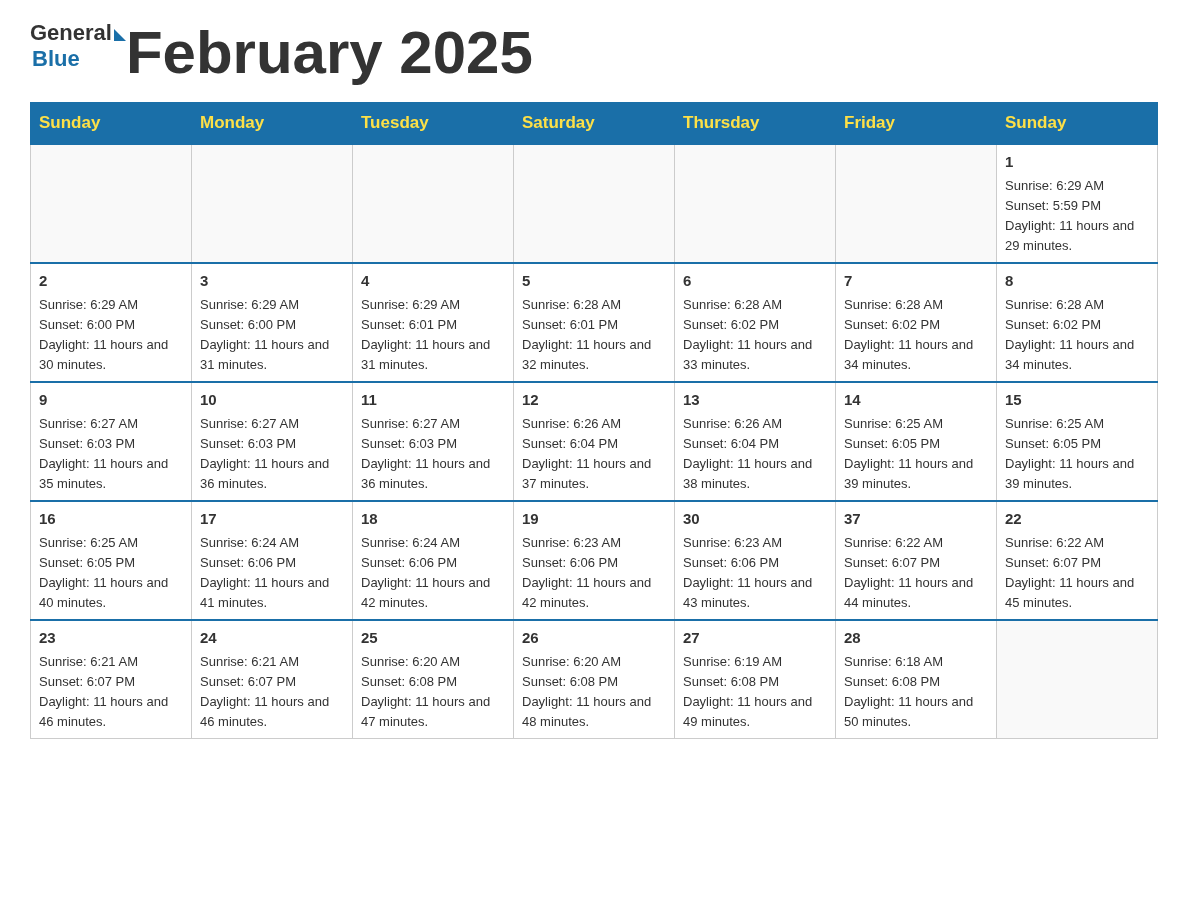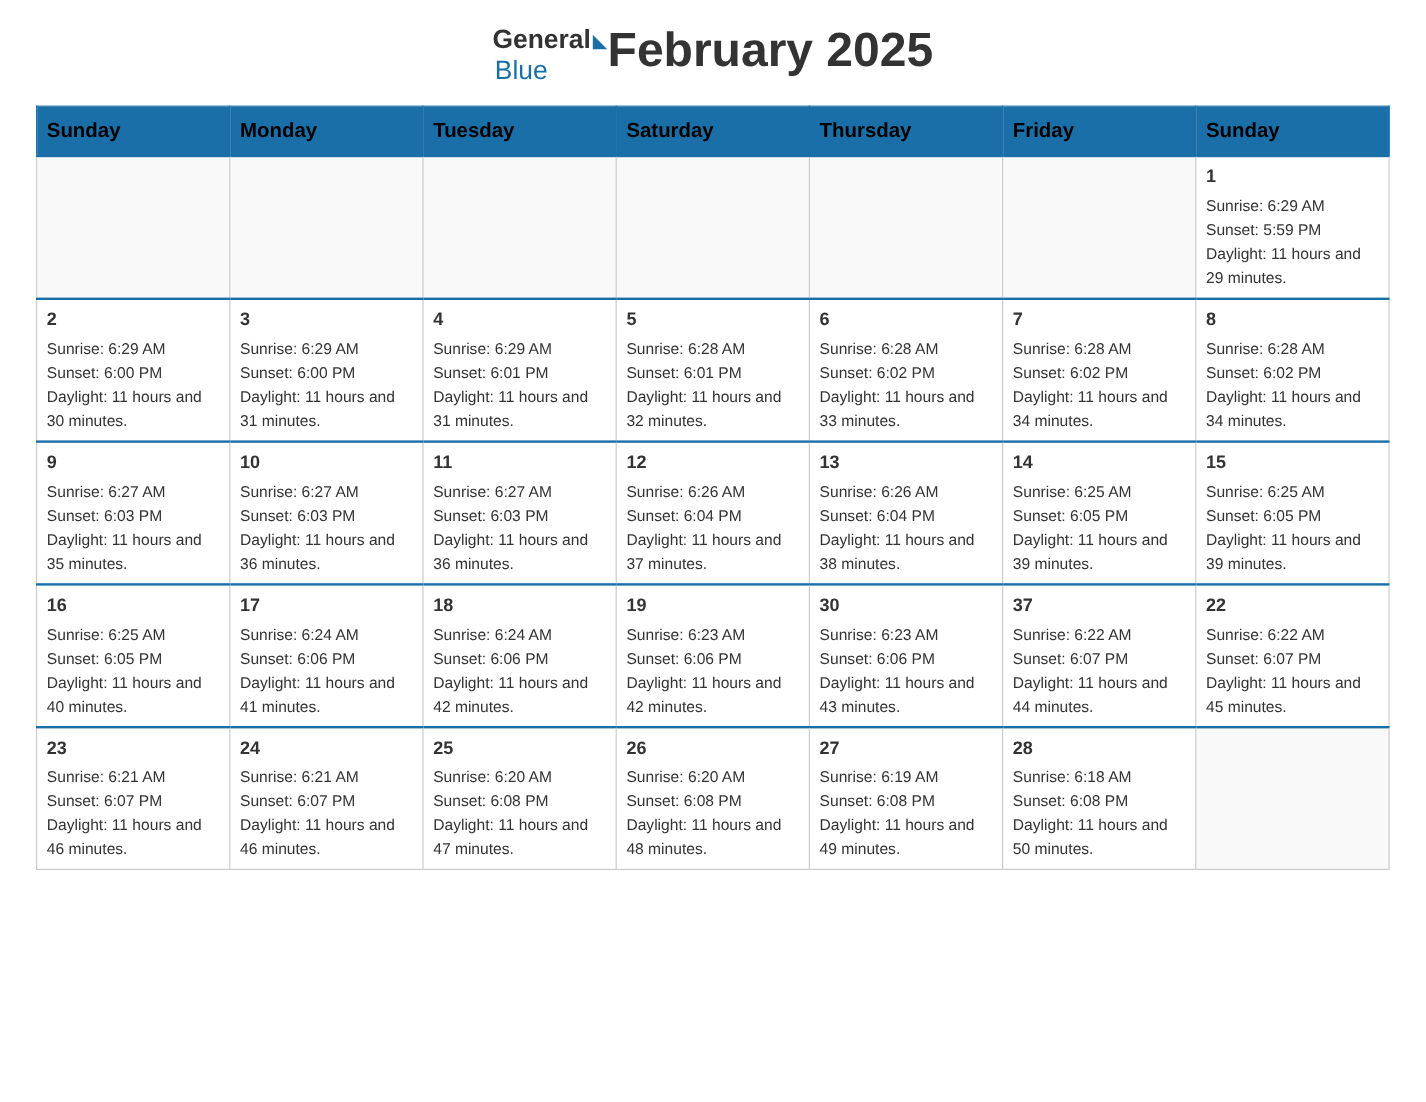--- a/index.html
+++ b/index.html
@@ -6,21 +6,21 @@
     body {
       font-family: Arial, sans-serif;
       background: #fff;
       color: #333;
       padding: 20px 30px;
       width: 1188px;
       min-height: 918px;
     }
     .header {
       display: flex;
-      justify-content: center;
+      justify-content: flex-start;
       align-items: flex-start;
       margin-bottom: 16px;
     }
     .logo {
       display: flex;
       flex-direction: column;
       align-items: flex-start;
     }
     .logo-top {
       display: flex;
@@ -35,46 +35,46 @@
       width: 0;
       height: 0;
       border-left: 12px solid #1a6fa8;
       border-top: 12px solid transparent;
       border-bottom: 0px solid transparent;
       margin-left: 2px;
       margin-top: 4px;
     }
     .logo-blue {
       font-size: 22px;
-      font-weight: normal;
+      font-weight: bold;
       color: #1a6fa8;
       margin-left: 2px;
     }
     .title-section {
       text-align: right;
     }
     .month-title {
-      font-size: 40px;
+      font-size: 60px;
       font-weight: bold;
       color: #333;
       line-height: 1.1;
     }
     .location-title {
       font-size: 20px;
       color: #333;
       margin-top: 4px;
     }
     .calendar-table {
       width: 100%;
       border-collapse: collapse;
       border: 1px solid #1a6fa8;
     }
     .calendar-table thead tr th {
       background-color: #1a6fa8;
-      color: #000000;
+      color: #fde047;
       font-size: 17px;
       font-weight: bold;
       padding: 10px 8px;
       text-align: left;
       border: 1px solid #1a6fa8;
     }
     .calendar-table tbody tr td {
       width: calc(100% / 7);
       vertical-align: top;
       padding: 6px 8px;

